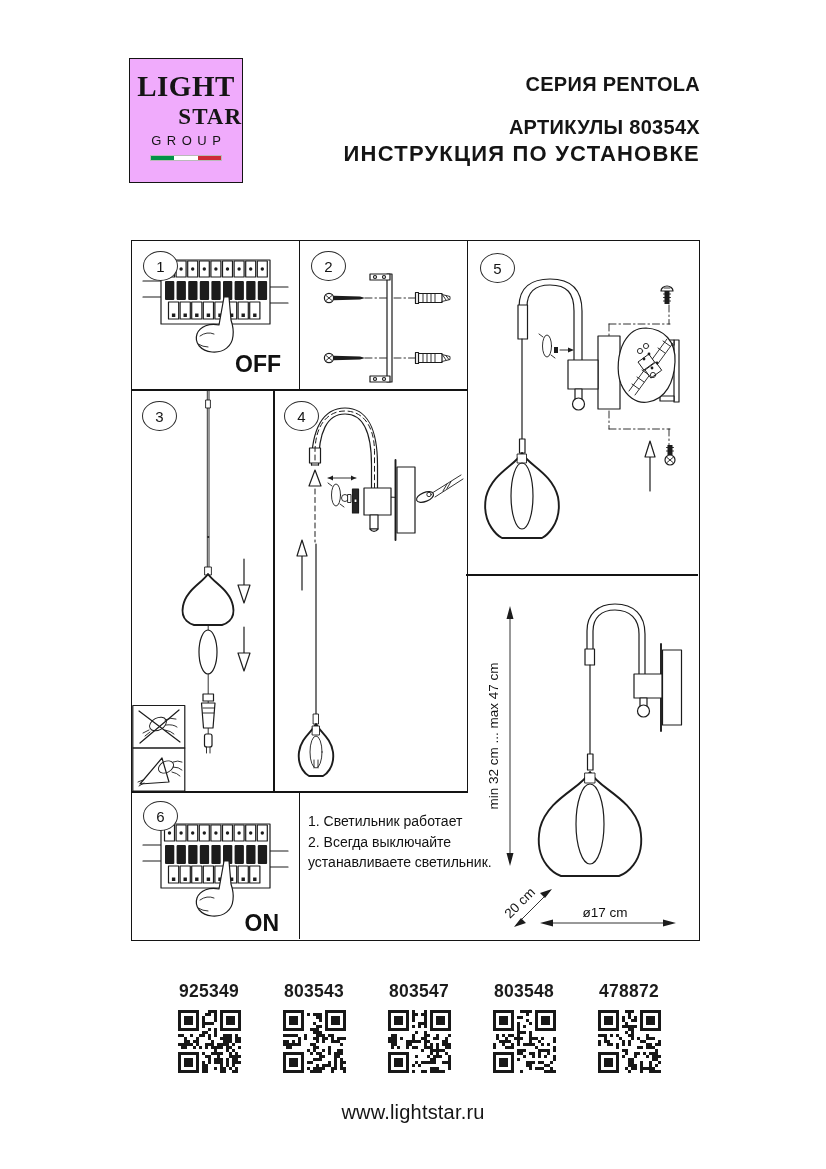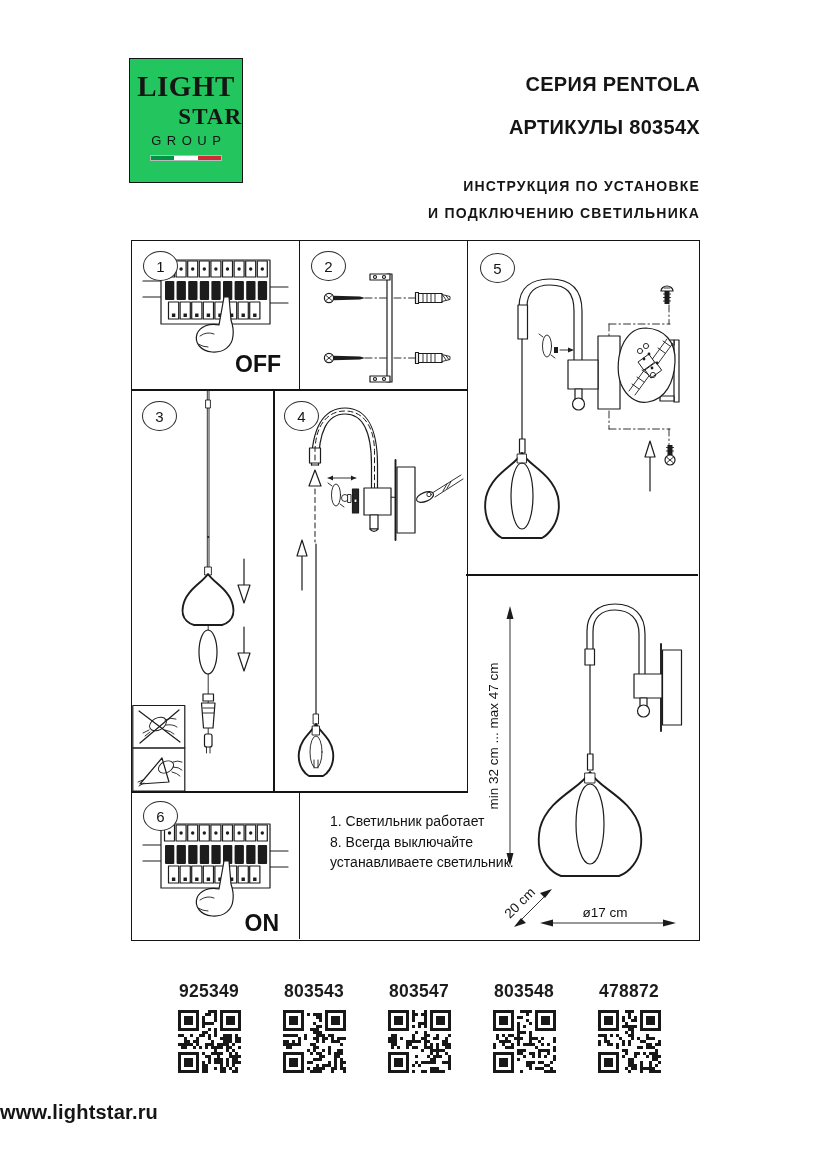--- a/index.html
+++ b/index.html
@@ -3,50 +3,50 @@
 <meta charset="utf-8">
 <style>
   html,body { margin:0; padding:0; background:#e8e8e8; }
   .page {
     position:relative; width:826px; height:1169px; margin:0 auto;
     background:#ffffff; font-family:"Liberation Sans", sans-serif; color:#151515;
     overflow:hidden;
   }
   
   .logo { position:absolute; left:129px; top:58px; width:114px; height:125px;
-          border:1.6px solid #141414; box-sizing:border-box; text-align:center; background:#22c55e; }
+          border:1.6px solid #141414; box-sizing:border-box; text-align:center; background:#f0abfc; }
   .logo-light { font-family:"Liberation Serif", serif; font-weight:700; font-size:29px;
                 line-height:29px; margin-top:13px; letter-spacing:0.5px; }
   .logo-star  { font-family:Liberation Serif, serif; font-weight:700; font-size:23px;
                 line-height:32px; letter-spacing:1px;text-align:right; }
   .logo-group { font-size:13px; letter-spacing:5.5px; margin-top:0; text-indent:5.5px; font-weight:400; }
   .logo-flag  { display:flex; width:72px; height:6px; margin:7px auto 0; border:0.5px solid #b9b9b9; box-sizing:border-box; }
   .logo-flag span { flex:1; }
   
   .hdr { position:absolute; right:126px; top:54px; text-align:right; font-weight:700; }
   .hdr-series { font-size:20px; line-height:26px; letter-spacing:0.3px;margin-top:17px; }
-  .hdr-title  { margin-top:33px; font-size:14px; line-height:27px; letter-spacing:1.2px; }
+  .hdr-title  { font-size:22px; line-height:27px; letter-spacing:1.2px; }
   
   .main { position:absolute; left:131px; top:240px; width:569px; height:701px;
           border:1.7px solid #141414; box-sizing:border-box; background:#fff; }
   .vline,.hline { position:absolute; background:#141414; }
   .panel { position:absolute; }
   .badge { position:absolute; width:33px; height:28px; border:1.4px solid #2b2b2b; border-radius:50%;
            display:flex; align-items:center; justify-content:center; font-size:15px; background:#fff; z-index:3; }
-  .notes { position:absolute; left:198px; top:570px; width:190px; font-size:14px;
+  .notes { position:absolute; left:176px; top:570px; width:190px; font-size:14px;
            line-height:20.6px; color:#111; z-index:2; }
   .notes div { white-space:nowrap; }
   
   .articles { position:absolute; left:176px; top:981px; width:486px; display:flex; justify-content:space-between; }
   .article-col { width:66px; text-align:center; }
   .article-code { font-size:17.5px; font-weight:700; letter-spacing:0.3px; color:#1c1c1c; }
   .qr { width:63px; height:63px; margin:8px auto 0; display:block; }
   
-  .footer { position:absolute; left:0; right:0; top:1101px; 
-            font-size:20px; font-weight:700; letter-spacing:0.2px; }
+  .footer { position:absolute; left:0; right:0; top:1101px; text-align:center;
+            font-size:20px; font-weight:400; letter-spacing:0.2px; }
   
   svg.d { position:absolute; overflow:visible; }
   .d path,.d rect,.d circle,.d ellipse,.d line,.d polyline {
       fill:none; stroke:#1c1c1c; stroke-width:1.2; stroke-linejoin:round; stroke-linecap:round; }
   .d .f  { fill:#1c1c1c; stroke:none; }
   .d .wf { fill:#ffffff; }
   .d .dk { fill:#262626; }
   .d .th { stroke-width:1.9; }
   .d .tn { stroke-width:0.9; }
   .d .dd { stroke-dasharray:7 3 1.5 3; stroke-width:0.9; }
@@ -67,21 +67,20 @@
       <span style="background-color: rgb(255, 255, 255);"></span>
       <span style="background-color: rgb(206, 43, 55);"></span>
     </div>
   </div>
 
   <div class="hdr">
     <div class="hdr-series">СЕРИЯ PENTOLA</div>
     <div class="hdr-series">АРТИКУЛЫ 80354X</div>
     <div class="hdr-title">
       <div>ИНСТРУКЦИЯ ПО УСТАНОВКЕ</div>
-      <div>И ПОДКЛЮЧЕНИЮ СВЕТИЛЬНИКА</div>
     </div>
   </div>
 
   <div class="main">
 
     <div class="hline" style="top:148px;left:0;width:336px;height:1.5px;"></div>
     <div class="hline" style="top:333px;left:334px;width:232px;height:1.5px;"></div>
     <div class="hline" style="top:550px;left:0;width:336px;height:1.5px;"></div>
     <div class="vline" style="left:166.5px;top:0;width:1.5px;height:148px;"></div>
     <div class="vline" style="left:166.5px;top:550px;width:1.5px;height:148px;"></div>
@@ -425,21 +424,21 @@
       </g>
       <g>
         <path class="tn" d="M76,347 H204"></path>
         <path class="f" d="M72,347 L85,343.5 V350.5 Z M208,347 L195,343.5 V350.5 Z"></path>
         <text x="137" y="341" text-anchor="middle" font-size="13.5">ø17 cm</text>
       </g>
     </svg>
 
     <div class="notes">
       <div>1. Светильник работает</div>
-      <div>8. Всегда выключайте</div>
+      <div>2. Всегда выключайте</div>
       <div>устанавливаете светильник.</div>
     </div>
   </div>
 
   <div class="articles">
     <div class="article-col">
       <div class="article-code">925349</div>
       <svg class="qr" viewBox="0 0 63 63">
           <rect width="63" height="63" fill="#fff"></rect>
           <g fill="#181818">

